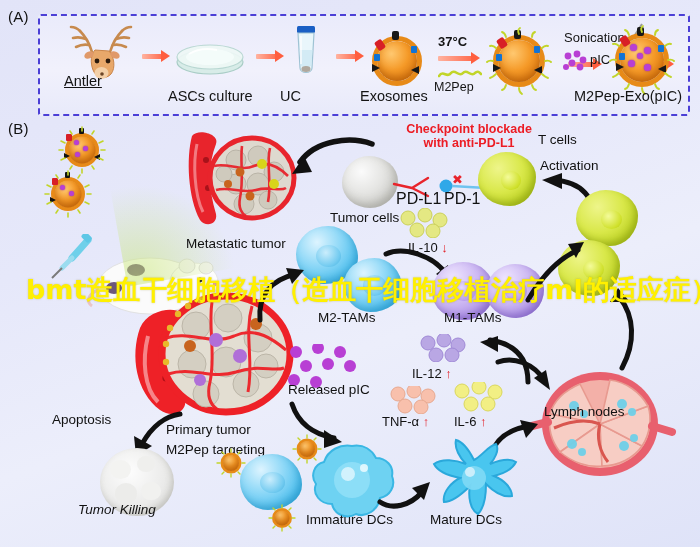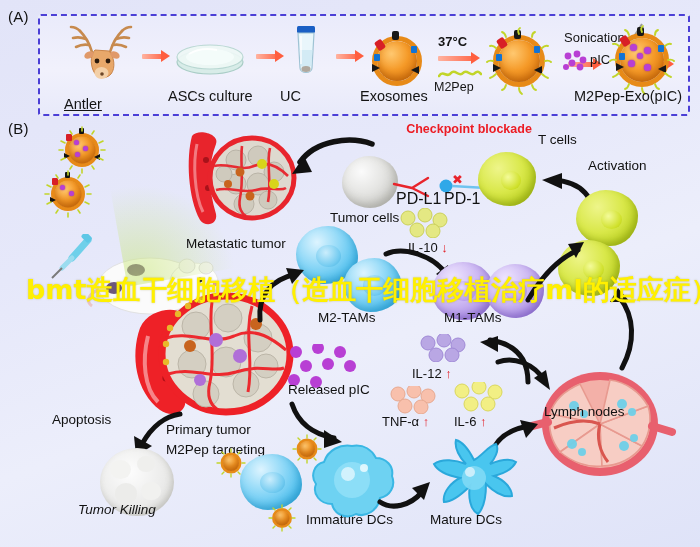--- a/index.html
+++ b/index.html
@@ -148,21 +148,21 @@
       </g>
       <path d="M33 28 C29 32 28 40 31 48 C34 56 44 58 49 52 C54 46 52 34 47 29 Z" fill="#e8a86a" stroke="#c9854a" stroke-width="1"></path>
       <ellipse cx="39.5" cy="51" rx="7" ry="6" fill="#f3d0a8"></ellipse>
       <circle cx="35" cy="39" r="2.4" fill="#2b1a0c"></circle>
       <circle cx="46" cy="39" r="2.4" fill="#2b1a0c"></circle>
       <circle cx="40" cy="52" r="1.8" fill="#6b4526"></circle>
       <ellipse cx="27" cy="33" rx="5" ry="3.3" fill="#e0996a" transform="rotate(-28 27 33)"></ellipse>
       <ellipse cx="53" cy="33" rx="5" ry="3.3" fill="#e0996a" transform="rotate(28 53 33)"></ellipse>
     </svg>
 
-    <span class="a-label" style="left:24px;top:80px;width:74px;text-decoration:underline;">Antler</span>
+    <span class="a-label" style="left:24px;top:57px;width:74px;text-decoration:underline;">Antler</span>
 
     <div class="parrow" style="left:102px;top:36px;width:28px;">
       <div class="shaft"></div>
         <div class="head"></div>
     </div>
 
     <svg class="dish-svg" style="left:133px;top:20px;" width="74" height="44" viewBox="0 0 74 44">
       <ellipse cx="37" cy="26" rx="33" ry="12" fill="#d8ece8" stroke="#a9cdc6" stroke-width="1.2"></ellipse>
       <ellipse cx="37" cy="21" rx="33" ry="12" fill="#eef8f6" stroke="#b6d6d0" stroke-width="1.2" opacity=".92"></ellipse>
       <ellipse cx="37" cy="21" rx="24" ry="8" fill="#f7fdfc" opacity=".75"></ellipse>
@@ -424,20 +424,21 @@
     </svg>
     <span class="b-label" style="left:186px;top:118px;">Metastatic tumor</span>
 
     <svg class="arrow" style="left:290px;top:16px;" width="86" height="50" viewBox="0 0 86 50">
       <path d="M82 10 C60 2 26 6 10 28" stroke="#111" stroke-width="5.5" fill="none" stroke-linecap="round"></path>
       <path d="M14 22 L2 40 L22 38 Z" fill="#111"></path>
     </svg>
 
     <div style="position:absolute;left:374px;top:4px;text-align:center;width:190px;">
       <div class="red-label">Checkpoint blockade</div>
+      <div class="red-label">with anti-PD-L1</div>
     </div>
 
     <div class="cell tumorcell" style="left:342px;top:38px;width:56px;height:52px;"></div>
     <span class="b-label" style="left:330px;top:92px;">Tumor cells</span>
 
     <svg style="position:absolute;left:392px;top:54px;" width="46" height="30" viewBox="0 0 46 30">
       <path d="M2 12 L20 16 M20 16 L36 6 M20 16 L36 24" stroke="#e8242c" stroke-width="2.4" fill="none" stroke-linecap="round"></path>
     </svg>
     <svg style="position:absolute;left:436px;top:56px;" width="56" height="28" viewBox="0 0 56 28">
       <circle cx="10" cy="12" r="6.5" fill="#2fa8e8"></circle>
@@ -445,21 +446,21 @@
     </svg>
     <span style="position:absolute;left:452px;top:54px;color:#e8242c;font-weight:bold;font-size:13px;">✖</span>
     <span class="b-label small" style="left:396px;top:72px;">PD-L1</span>
     <span class="b-label small" style="left:444px;top:72px;">PD-1</span>
 
     <div class="cell tcell" style="left:478px;top:34px;width:58px;height:54px;">
       <div class="nuc"></div>
     </div>
     <span class="b-label" style="left:538px;top:14px;">T cells</span>
 
-    <span class="b-label" style="left:540px;top:40px;margin-left:48px;">Activation</span>
+    <span class="b-label" style="left:540px;top:40px;">Activation</span>
     <svg class="arrow" style="left:536px;top:52px;" width="70" height="66" viewBox="0 0 70 66">
       <path d="M62 58 C58 26 46 12 18 10" stroke="#111" stroke-width="5" fill="none" stroke-linecap="round"></path>
       <path d="M26 3 L6 10 L26 19 Z" fill="#111"></path>
     </svg>
 
     <div class="cell tcell" style="left:576px;top:72px;width:62px;height:56px;">
       <div class="nuc"></div>
     </div>
     <div class="cell tcell" style="left:558px;top:122px;width:62px;height:56px;">
       <div class="nuc"></div>

